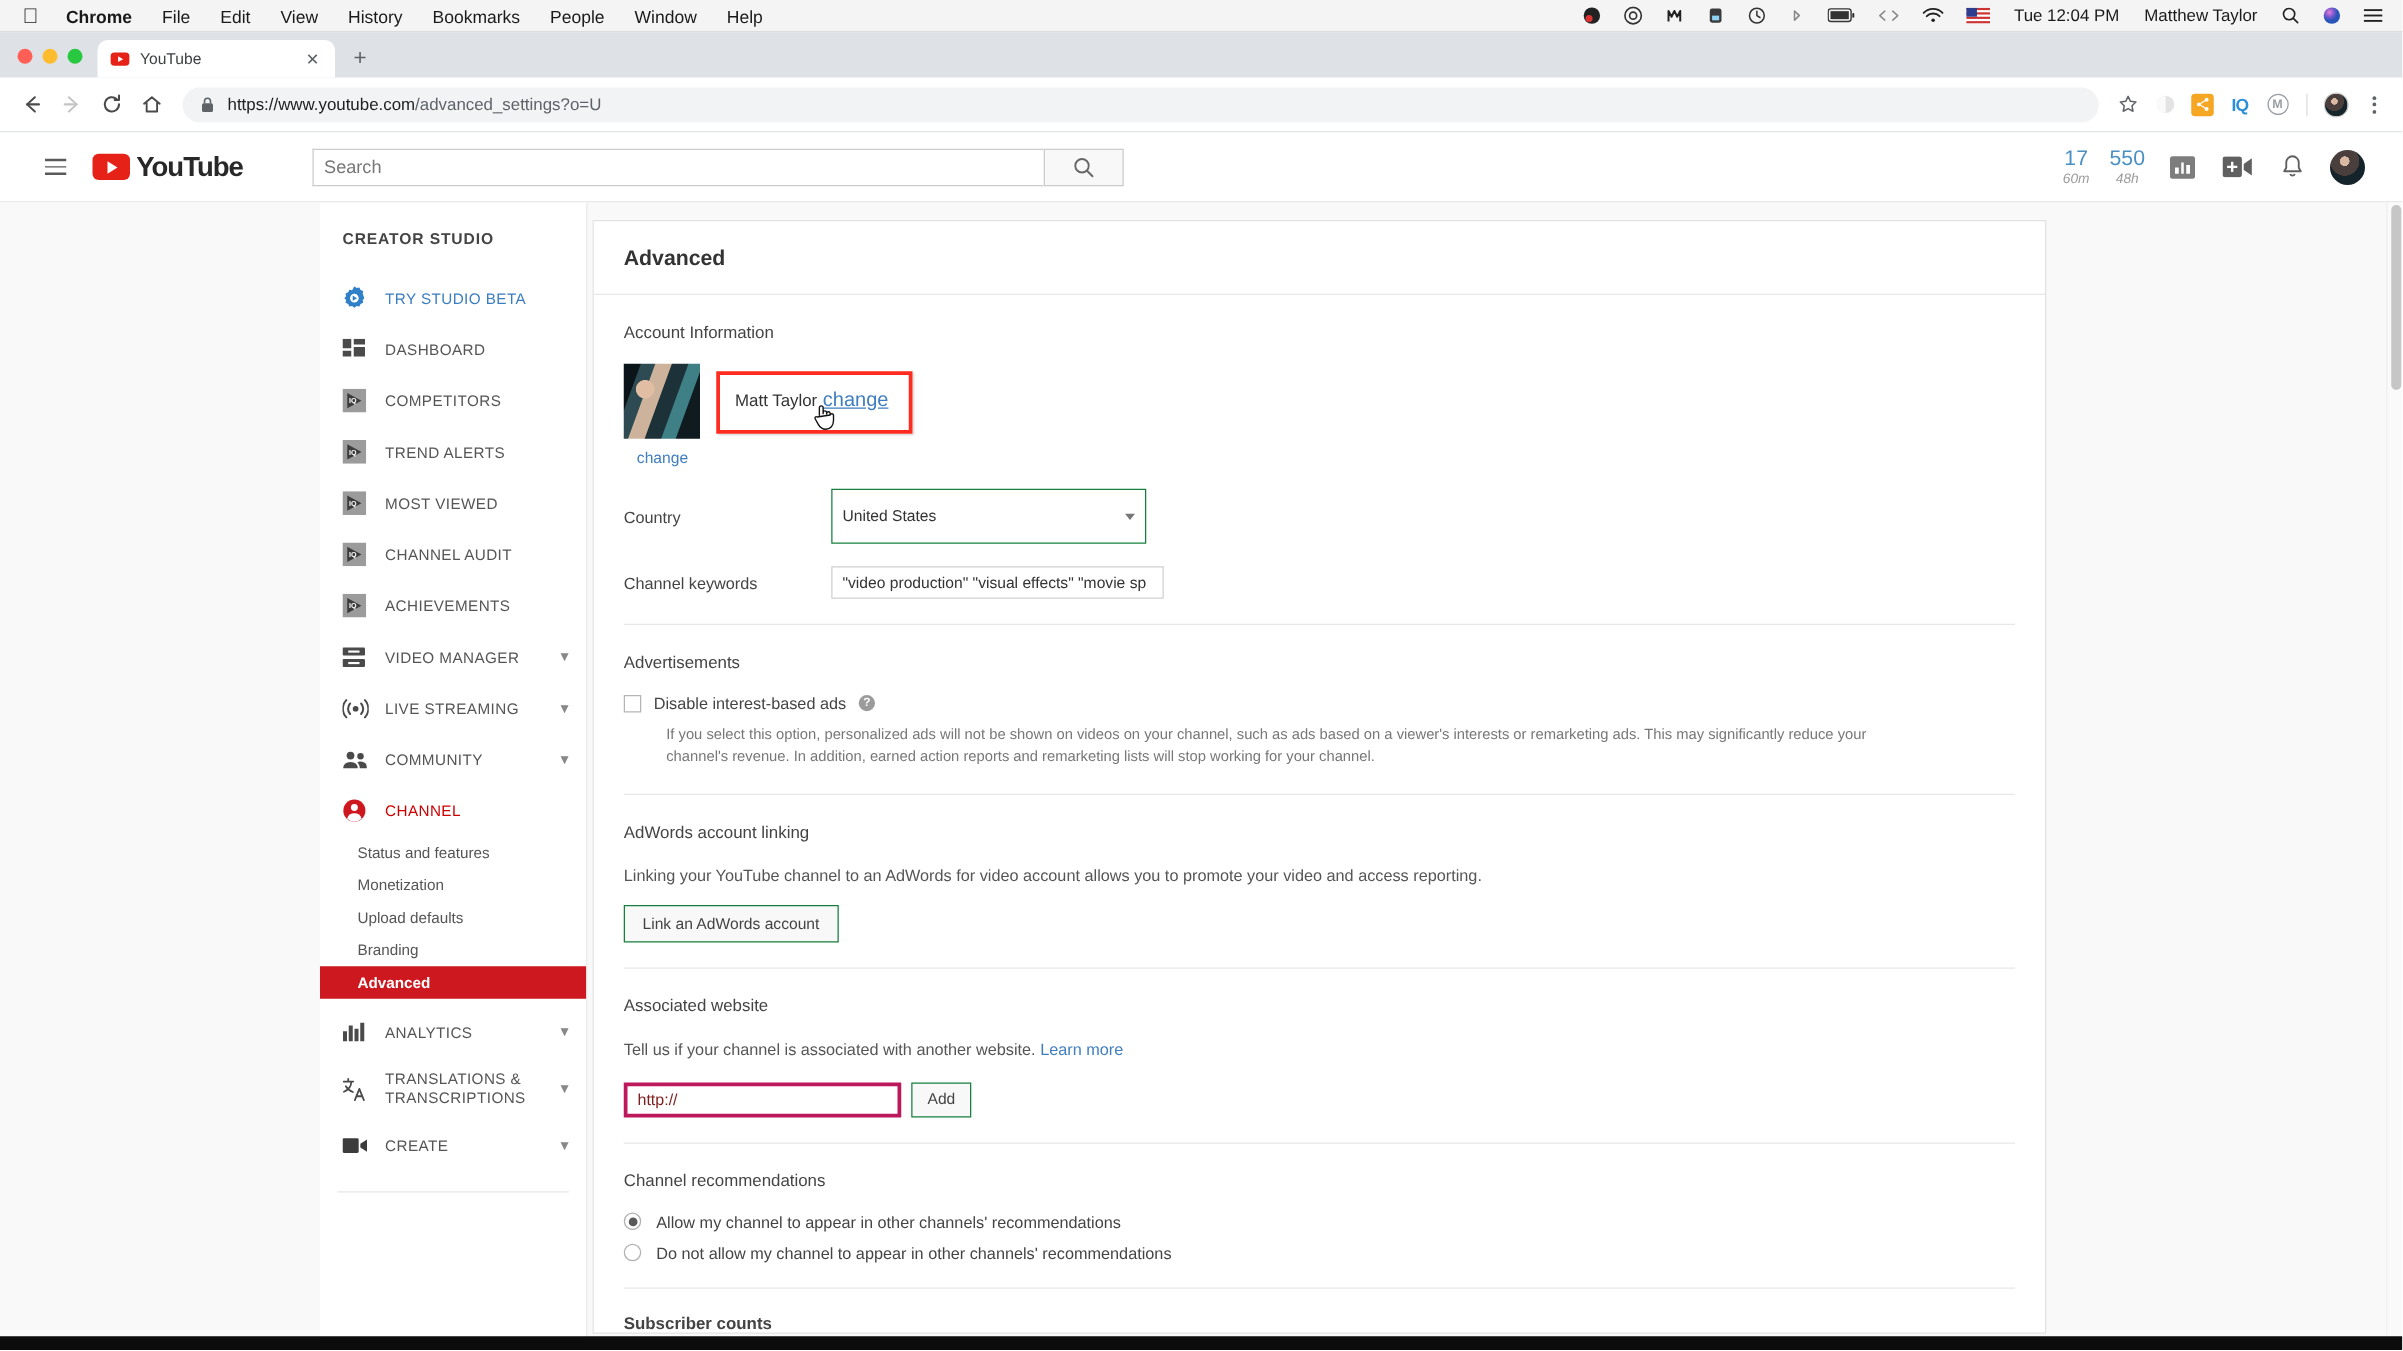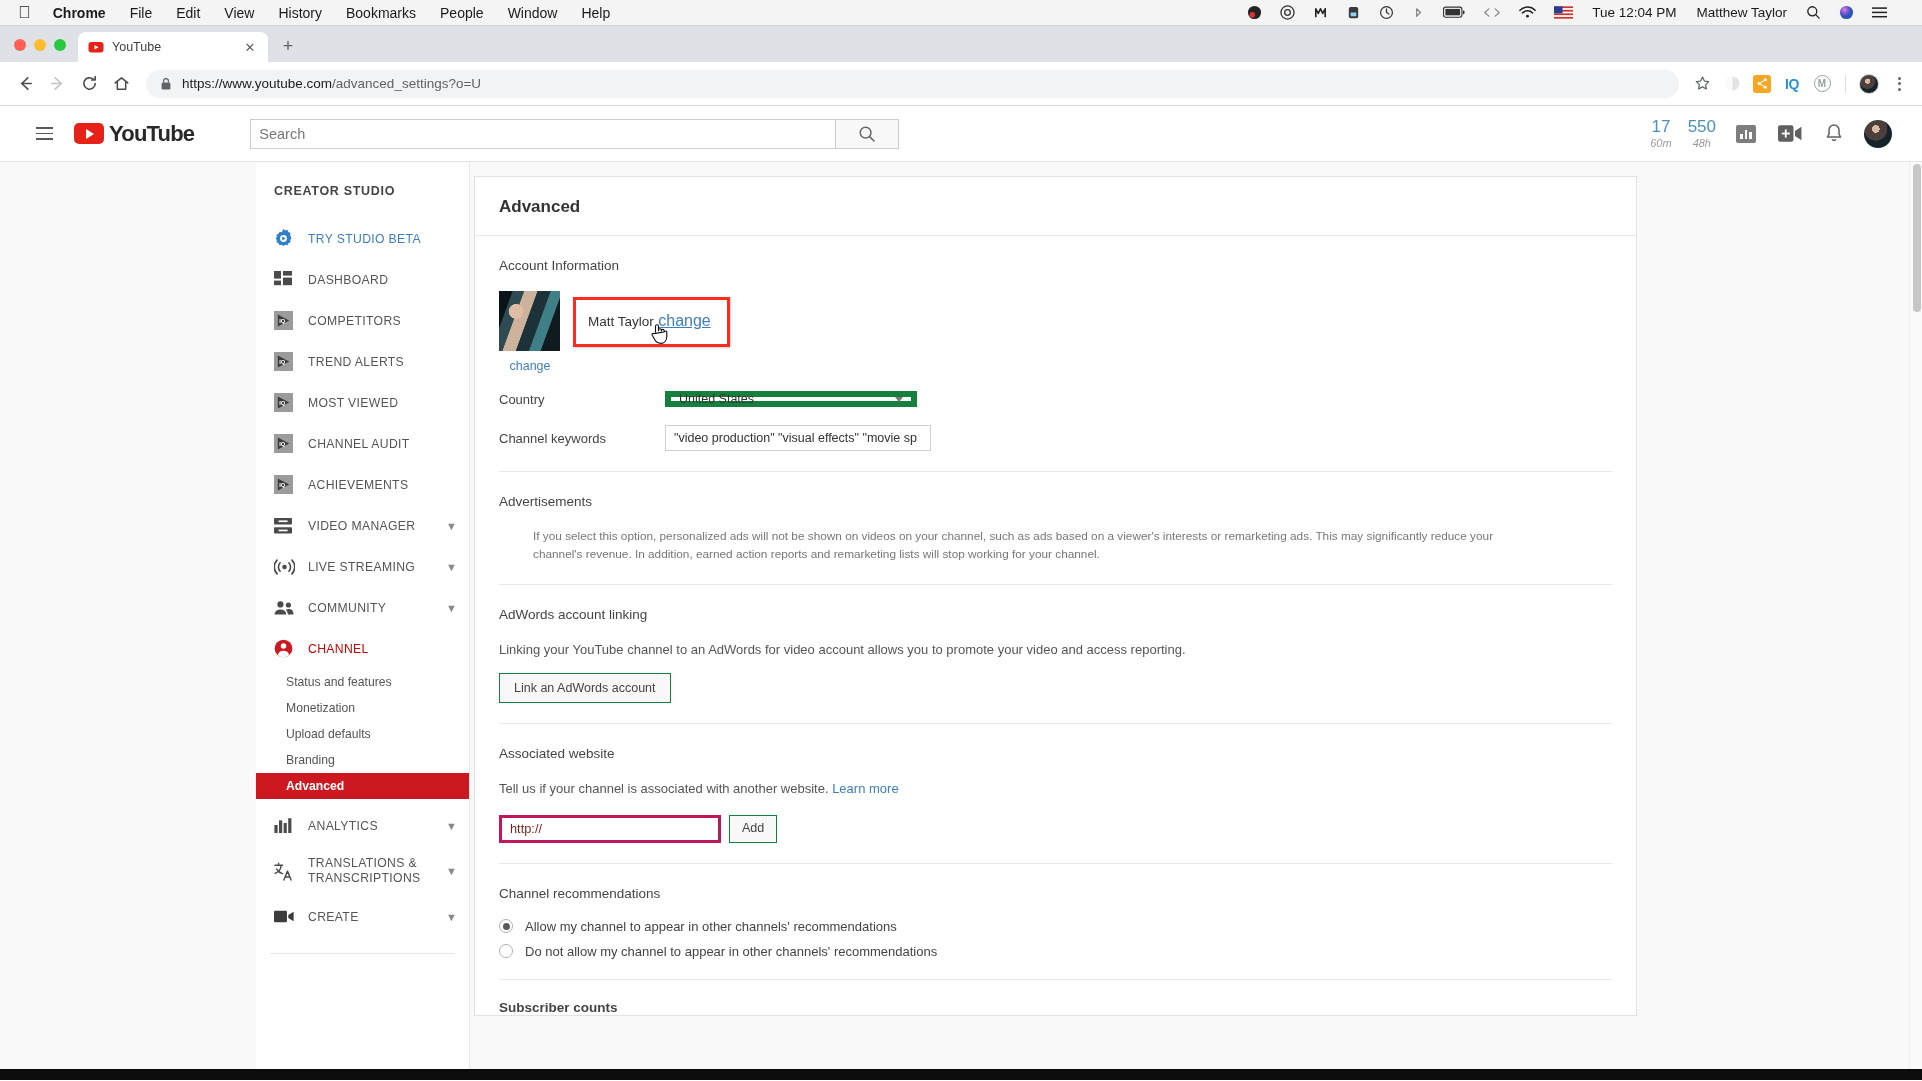--- a/index.html
+++ b/index.html
@@ -19,21 +19,21 @@
     display: flex; align-items: center;
     font-size: 14px; color: #1a1a1a;
     position: relative;
   }
   .macbar-left { display: flex; align-items: center; gap: 0; padding-left: 12px; }
   .macbar-left .mi { padding: 0 12px; line-height: 26px; white-space: nowrap; }
   .macbar-left .mi.apple { font-size: 17px; padding: 0 10px 0 6px; }
   .macbar-left .mi.bold { font-weight: bold; }
   .macbar-right {
     margin-left: auto; display: flex; align-items: center;
-    gap: 0; padding-right: 26px;
+    gap: 0; padding-right: 7px;
   }
   .macbar-right .mi { padding: 0 9px; line-height: 26px; display: flex; align-items: center; }
   .macbar-right .time { font-size: 13.5px; padding: 0 10px; }
   .macbar-right .uname { font-size: 13.5px; padding: 0 10px; }
   svg { display: block; }
 
   
   .chrome-tabstrip {
     height: 36px; background: #dee1e6;
     display: flex; align-items: flex-end;
@@ -251,22 +251,22 @@
     position: relative;
     box-shadow: 1px 1px 2px rgba(0,0,0,0.18);
     background: #fff;
   }
   .name-box .nm { font-size: 13.5px; color: #333; }
   .cursor-hand { position: absolute; left: 74px; top: 22px; }
 
   .field-row { display: flex; align-items: center; margin-top: 18px; }
   .field-lab { width: 166px; flex: none; font-size: 13px; color: #444; }
   .select-box {
-    width: 252px; height: 16px;
-    border: 6px solid #15803d; background: #fff;
+    width: 252px; height: 44px;
+    border: 1px solid #15803d; background: #fff;
     display: flex; align-items: center; justify-content: space-between;
     padding: 0 8px; font-size: 12.5px; color: #333; cursor: pointer;
   }
   .caret { width:0;height:0; border-left:4px solid transparent; border-right:4px solid transparent; border-top:5px solid #777;}
   .txt-box {
     width: 266px; height: 26px;
     border: 1px solid #d0d0d0; background: #fff;
     padding: 0 8px; font-size: 12.5px; color: #333;
     font-family: "Liberation Sans", sans-serif; outline: none;
   }
@@ -823,20 +823,25 @@
             </div>
 
             <div class="field-row">
               <div class="field-lab">Channel keywords</div>
               <input class="txt-box" value="&quot;video production&quot; &quot;visual effects&quot; &quot;movie sp" style="">
             </div>
           </div>
 
           <div class="sec">
             <h2>Advertisements</h2>
+            <div class="cb-row">
+              <span class="cbox"></span>
+              <span class="cb-lab">Disable interest-based ads</span>
+              <span class="help-ic">?</span>
+            </div>
             <div class="cb-desc">If you select this option, personalized ads will not be shown on videos on your channel, such as ads based on a viewer's interests or remarketing ads. This may significantly reduce your channel's revenue. In addition, earned action reports and remarketing lists will stop working for your channel.</div>
           </div>
 
           <div class="sec">
             <h2>AdWords account linking</h2>
             <p>Linking your YouTube channel to an AdWords for video account allows you to promote your video and access reporting.</p>
             <div class="btn">Link an AdWords account</div>
           </div>
 
           <div class="sec">

